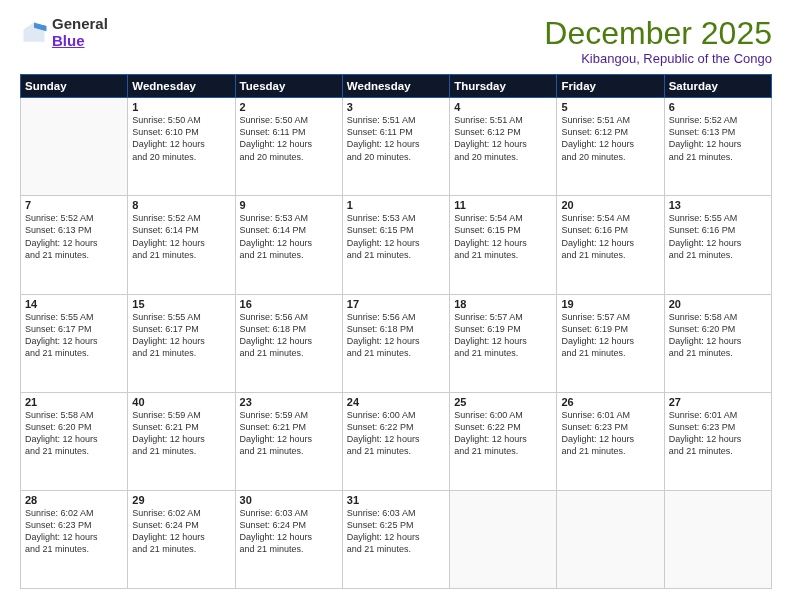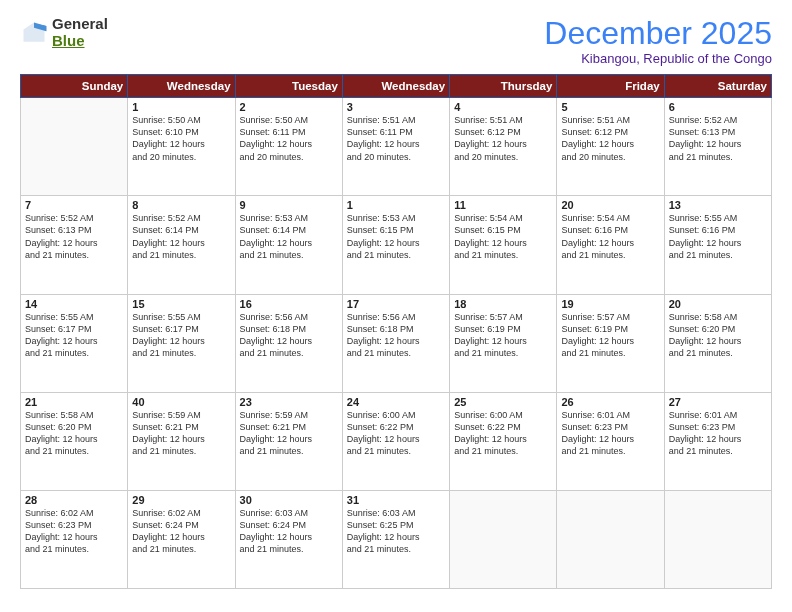--- a/index.html
+++ b/index.html
@@ -34,54 +34,54 @@
       line-height: 1.1;
     }
     .logo-general {
       font-size: 15px;
       font-weight: bold;
       color: #333;
     }
     .logo-blue {
       font-size: 15px;
       font-weight: bold;
-      color: #4d7c0f;
+      color: #6d28d9;
       text-decoration: underline;
     }
     .logo-icon {
       width: 28px;
       height: 28px;
     }
     .title-block {
       text-align: right;
     }
     .month-title {
       font-size: 32px;
       font-weight: normal;
-      color: #3b82f6;
+      color: #4d7c0f;
       line-height: 1.1;
     }
     .location {
       font-size: 13px;
       color: #4c1d95;
     }
     .calendar {
       flex: 1;
       border: 1px solid #ccc;
       border-collapse: collapse;
       width: 100%;
       table-layout: fixed;
     }
     .calendar th {
-      background: #7f1d1d;
+      background: #0f172a;
       color: #fff;
       font-size: 11.5px;
       font-weight: bold;
       padding: 5px 4px;
-      text-align: right;
+      text-align: left;
       border: 1px solid #2256a0;
     }
     .calendar td {
       border: 1px solid #ccc;
       vertical-align: top;
       padding: 3px 4px;
       font-size: 9.5px;
       color: #222;
       height: 88px;
     }

